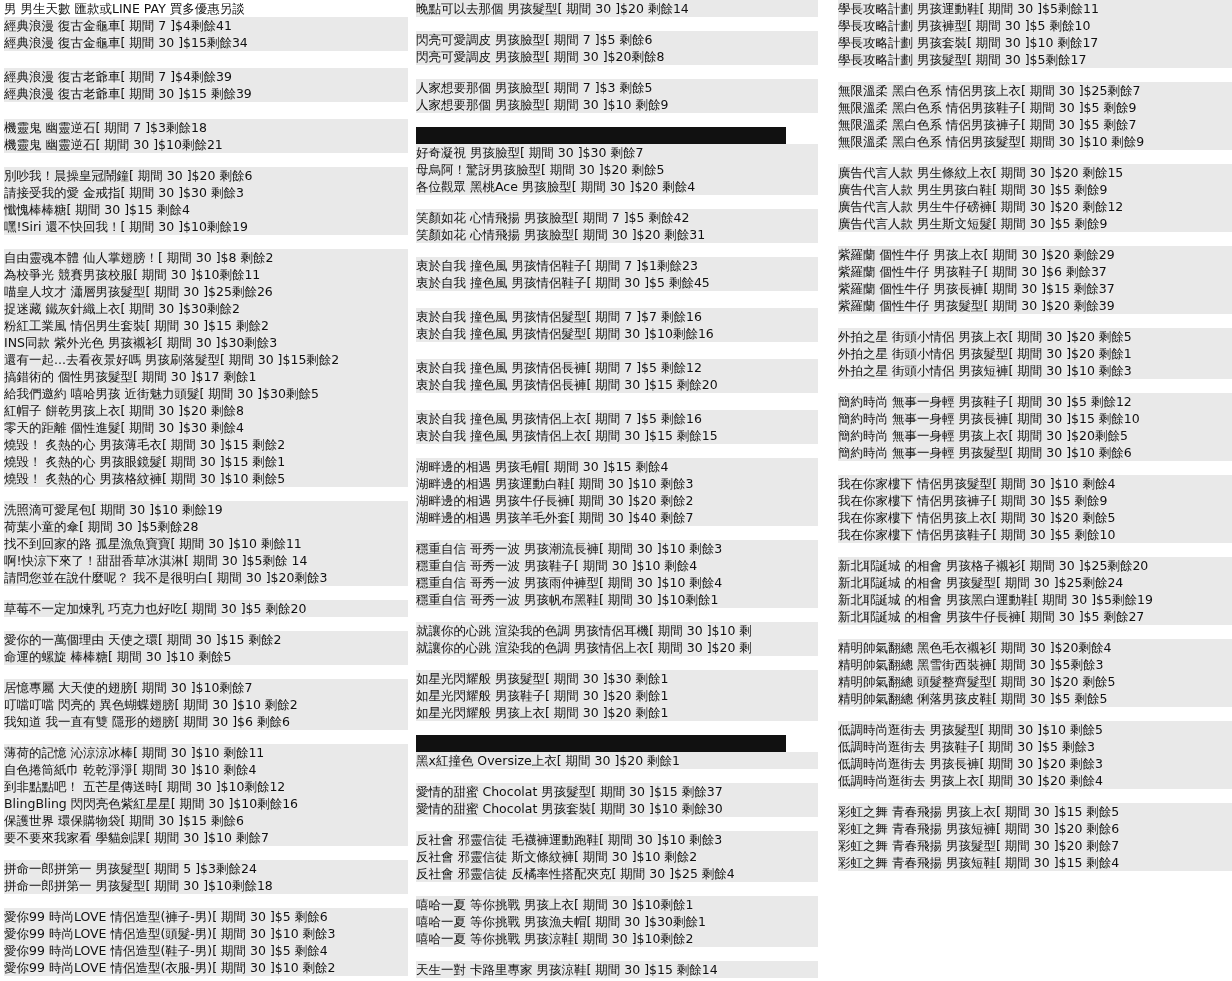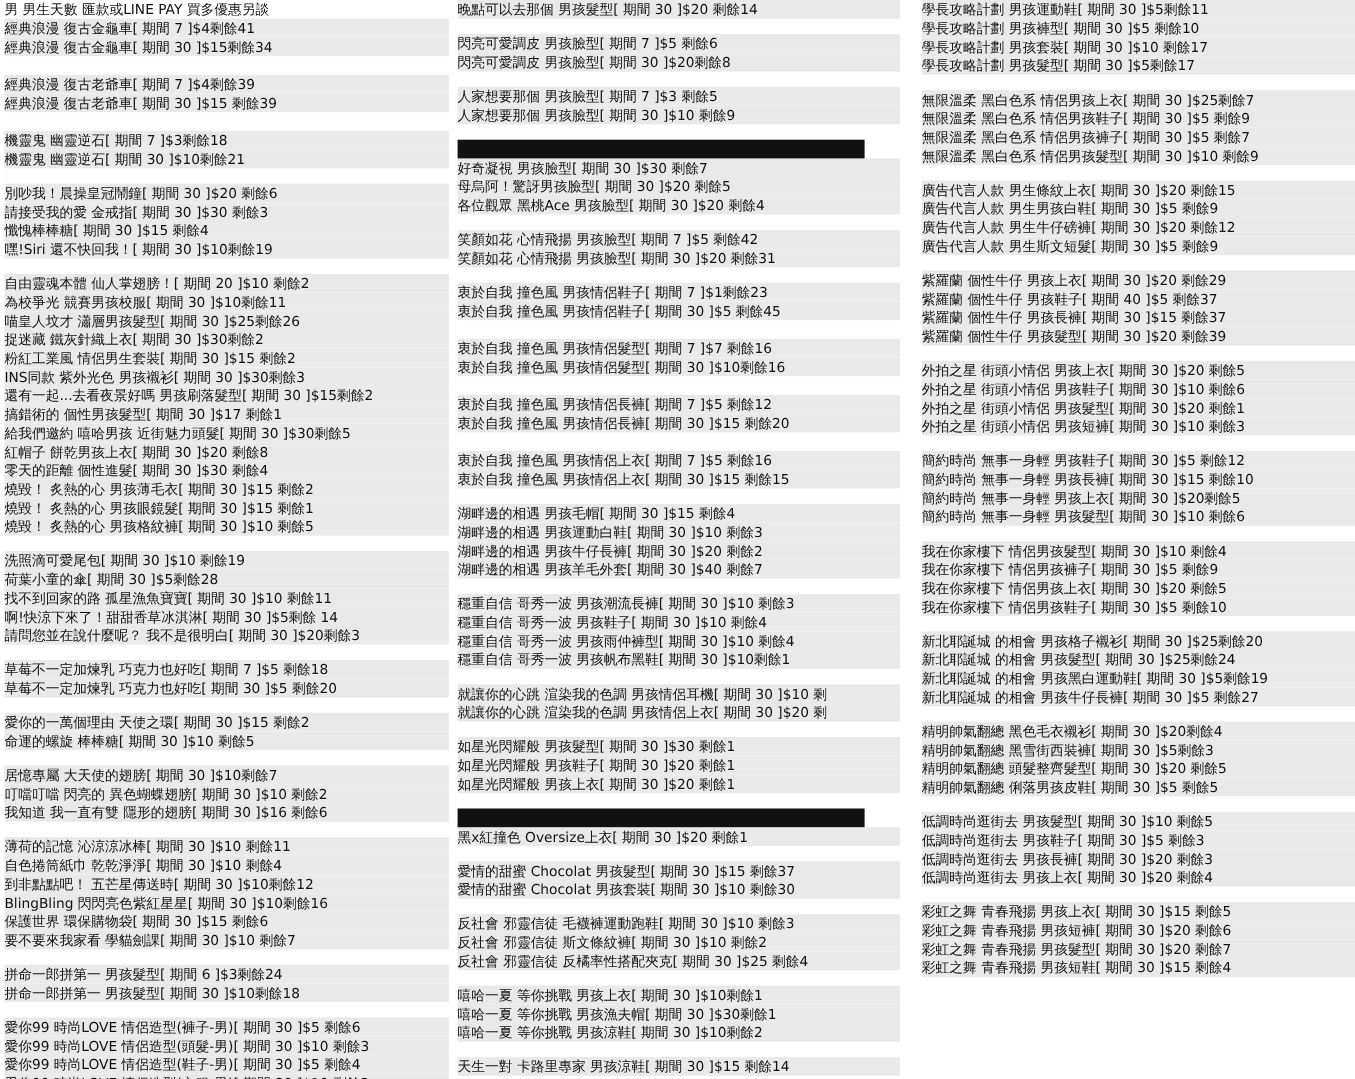--- a/index.html
+++ b/index.html
@@ -66,21 +66,21 @@
         <div class="row shaded"><span class="txt">機靈鬼  幽靈逆石[ 期間  7  ]$3剩餘18</span></div>
         <div class="row shaded"><span class="txt">機靈鬼  幽靈逆石[ 期間  30 ]$10剩餘21</span></div>
       </div>
       <div class="group">
         <div class="row shaded"><span class="txt">別吵我！晨操皇冠鬧鐘[ 期間  30 ]$20 剩餘6</span></div>
         <div class="row shaded"><span class="txt">請接受我的愛 金戒指[ 期間  30 ]$30 剩餘3</span></div>
         <div class="row shaded"><span class="txt">懺愧棒棒糖[ 期間  30 ]$15 剩餘4</span></div>
         <div class="row shaded"><span class="txt">嘿!Siri 還不快回我！[ 期間  30 ]$10剩餘19</span></div>
       </div>
       <div class="group">
-        <div class="row shaded"><span class="txt">自由靈魂本體  仙人掌翅膀！[ 期間  20 ]$10 剩餘2</span></div>
+        <div class="row shaded"><span class="txt">自由靈魂本體  仙人掌翅膀！[ 期間  30 ]$8 剩餘2</span></div>
         <div class="row shaded"><span class="txt">為校爭光  競賽男孩校服[ 期間  30 ]$10剩餘11</span></div>
         <div class="row shaded"><span class="txt">喵皇人坟才  瀟層男孩髮型[ 期間  30 ]$25剩餘26</span></div>
         <div class="row shaded"><span class="txt">捉迷藏  鐵灰針織上衣[ 期間  30 ]$30剩餘2</span></div>
         <div class="row shaded"><span class="txt">粉紅工業風 情侶男生套裝[ 期間  30 ]$15 剩餘2</span></div>
         <div class="row shaded"><span class="txt">INS同款  紫外光色 男孩襯衫[ 期間  30 ]$30剩餘3</span></div>
         <div class="row shaded"><span class="txt">還有一起...去看夜景好嗎  男孩刷落髮型[ 期間  30 ]$15剩餘2</span></div>
         <div class="row shaded"><span class="txt">搞錯術的  個性男孩髮型[ 期間  30 ]$17 剩餘1</span></div>
         <div class="row shaded"><span class="txt">給我們邀約  嘻哈男孩  近街魅力頭髮[ 期間  30 ]$30剩餘5</span></div>
         <div class="row shaded"><span class="txt">紅帽子  餅乾男孩上衣[ 期間  30 ]$20 剩餘8</span></div>
         <div class="row shaded"><span class="txt">零天的距離  個性進髮[ 期間  30 ]$30 剩餘4</span></div>
@@ -89,42 +89,41 @@
         <div class="row shaded"><span class="txt">燒毀！  炙熱的心  男孩格紋褲[ 期間  30 ]$10 剩餘5</span></div>
       </div>
       <div class="group">
         <div class="row shaded"><span class="txt">洗照滴可愛尾包[ 期間  30 ]$10 剩餘19</span></div>
         <div class="row shaded"><span class="txt">荷葉小童的傘[ 期間  30 ]$5剩餘28</span></div>
         <div class="row shaded"><span class="txt">找不到回家的路  孤星漁魚寶寶[ 期間  30 ]$10 剩餘11</span></div>
         <div class="row shaded"><span class="txt">啊!快涼下來了！甜甜香草冰淇淋[ 期間  30 ]$5剩餘  14</span></div>
         <div class="row shaded"><span class="txt">請問您並在說什麼呢？ 我不是很明白[ 期間  30 ]$20剩餘3</span></div>
       </div>
       <div class="group">
-        <div class="row shaded"><span class="txt">草莓不一定加煉乳 巧克力也好吃[ 期間  7 ]$5 剩餘18</span></div>
         <div class="row shaded"><span class="txt">草莓不一定加煉乳 巧克力也好吃[ 期間  30 ]$5 剩餘20</span></div>
       </div>
       <div class="group">
         <div class="row shaded"><span class="txt">愛你的一萬個理由 天使之環[ 期間  30 ]$15 剩餘2</span></div>
         <div class="row shaded"><span class="txt">命運的螺旋  棒棒糖[ 期間  30 ]$10 剩餘5</span></div>
       </div>
       <div class="group">
         <div class="row shaded"><span class="txt">居憶專屬  大天使的翅膀[ 期間  30 ]$10剩餘7</span></div>
         <div class="row shaded"><span class="txt">叮噹叮噹  閃亮的 異色蝴蝶翅膀[ 期間  30 ]$10 剩餘2</span></div>
-        <div class="row shaded"><span class="txt">我知道 我一直有雙  隱形的翅膀[ 期間  30 ]$16 剩餘6</span></div>
+        <div class="row shaded"><span class="txt">我知道 我一直有雙  隱形的翅膀[ 期間  30 ]$6 剩餘6</span></div>
       </div>
       <div class="group">
         <div class="row shaded"><span class="txt">薄荷的記憶  沁涼涼冰棒[ 期間  30 ]$10 剩餘11</span></div>
         <div class="row shaded"><span class="txt">自色捲筒紙巾  乾乾淨淨[ 期間  30 ]$10 剩餘4</span></div>
         <div class="row shaded"><span class="txt">到非點點吧！  五芒星傳送時[ 期間  30 ]$10剩餘12</span></div>
         <div class="row shaded"><span class="txt">BlingBling  閃閃亮色紫紅星星[ 期間  30 ]$10剩餘16</span></div>
         <div class="row shaded"><span class="txt">保護世界 環保購物袋[ 期間  30 ]$15 剩餘6</span></div>
         <div class="row shaded"><span class="txt">要不要來我家看  學貓劍課[ 期間  30 ]$10 剩餘7</span></div>
       </div>
       <div class="group">
-        <div class="row shaded"><span class="txt">拼命一郎拼第一  男孩髮型[ 期間  6 ]$3剩餘24</span></div>
+        <div class="row shaded"><span class="txt">拼命一郎拼第一  男孩髮型[ 期間  5 ]$3剩餘24</span></div>
         <div class="row shaded"><span class="txt">拼命一郎拼第一  男孩髮型[ 期間  30 ]$10剩餘18</span></div>
       </div>
       <div class="group">
         <div class="row shaded"><span class="txt">愛你99 時尚LOVE 情侶造型(褲子-男)[ 期間  30 ]$5 剩餘6</span></div>
         <div class="row shaded"><span class="txt">愛你99 時尚LOVE 情侶造型(頭髮-男)[ 期間  30 ]$10 剩餘3</span></div>
         <div class="row shaded"><span class="txt">愛你99 時尚LOVE 情侶造型(鞋子-男)[ 期間  30 ]$5 剩餘4</span></div>
         <div class="row shaded"><span class="txt">愛你99 時尚LOVE 情侶造型(衣服-男)[ 期間  30 ]$10 剩餘2</span></div>
       </div>
     </div>
   <div class="column" id="col-2">
@@ -219,27 +218,26 @@
         <div class="row shaded"><span class="txt">無限溫柔  黑白色系  情侶男孩髮型[ 期間  30 ]$10 剩餘9</span></div>
       </div>
       <div class="group">
         <div class="row shaded"><span class="txt">廣告代言人款  男生條紋上衣[ 期間  30 ]$20 剩餘15</span></div>
         <div class="row shaded"><span class="txt">廣告代言人款  男生男孩白鞋[ 期間  30 ]$5 剩餘9</span></div>
         <div class="row shaded"><span class="txt">廣告代言人款  男生牛仔磅褲[ 期間  30 ]$20 剩餘12</span></div>
         <div class="row shaded"><span class="txt">廣告代言人款  男生斯文短髮[ 期間  30 ]$5 剩餘9</span></div>
       </div>
       <div class="group">
         <div class="row shaded"><span class="txt">紫羅蘭  個性牛仔  男孩上衣[ 期間  30 ]$20 剩餘29</span></div>
-        <div class="row shaded"><span class="txt">紫羅蘭  個性牛仔  男孩鞋子[ 期間  40 ]$5 剩餘37</span></div>
+        <div class="row shaded"><span class="txt">紫羅蘭  個性牛仔  男孩鞋子[ 期間  30 ]$6 剩餘37</span></div>
         <div class="row shaded"><span class="txt">紫羅蘭  個性牛仔  男孩長褲[ 期間  30 ]$15 剩餘37</span></div>
         <div class="row shaded"><span class="txt">紫羅蘭  個性牛仔  男孩髮型[ 期間  30 ]$20 剩餘39</span></div>
       </div>
       <div class="group">
         <div class="row shaded"><span class="txt">外拍之星  街頭小情侶  男孩上衣[ 期間  30 ]$20 剩餘5</span></div>
-        <div class="row shaded"><span class="txt">外拍之星  街頭小情侶  男孩鞋子[ 期間  30 ]$10 剩餘6</span></div>
         <div class="row shaded"><span class="txt">外拍之星  街頭小情侶  男孩髮型[ 期間  30 ]$20 剩餘1</span></div>
         <div class="row shaded"><span class="txt">外拍之星  街頭小情侶  男孩短褲[ 期間  30 ]$10 剩餘3</span></div>
       </div>
       <div class="group">
         <div class="row shaded"><span class="txt">簡約時尚  無事一身輕  男孩鞋子[ 期間  30 ]$5 剩餘12</span></div>
         <div class="row shaded"><span class="txt">簡約時尚  無事一身輕  男孩長褲[ 期間  30 ]$15 剩餘10</span></div>
         <div class="row shaded"><span class="txt">簡約時尚  無事一身輕  男孩上衣[ 期間  30 ]$20剩餘5</span></div>
         <div class="row shaded"><span class="txt">簡約時尚  無事一身輕  男孩髮型[ 期間  30 ]$10 剩餘6</span></div>
       </div>
       <div class="group">

